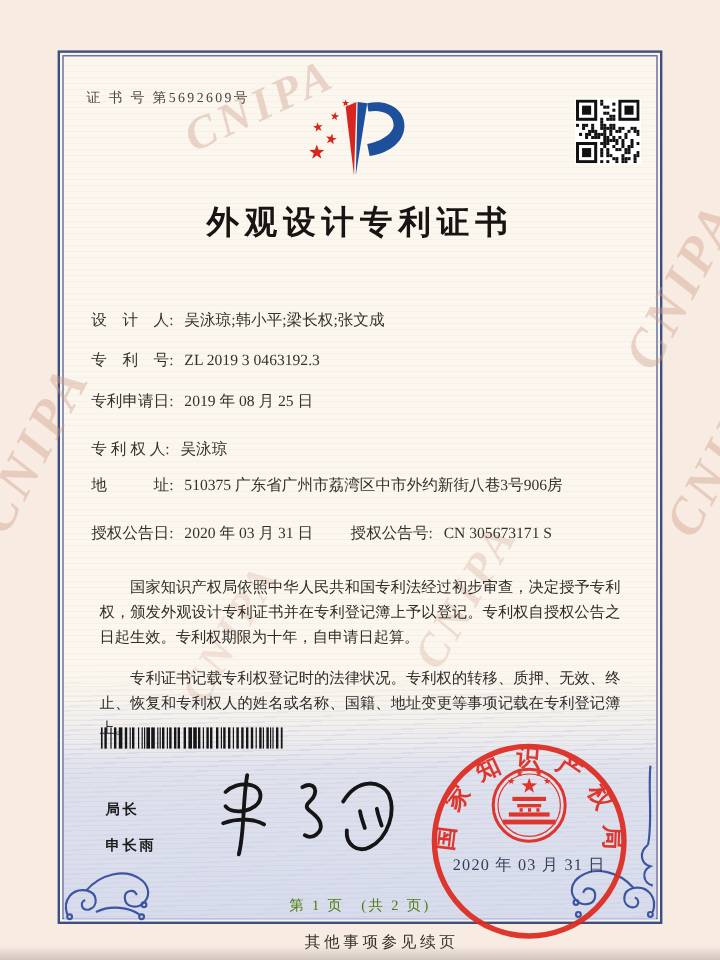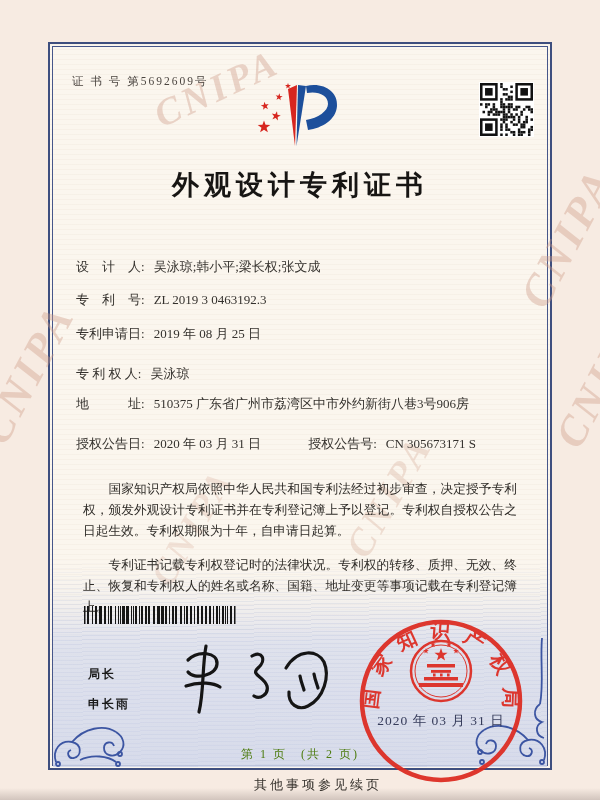--- a/index.html
+++ b/index.html
@@ -18,21 +18,21 @@
              mask-image:linear-gradient(180deg,transparent 0,#000 80px);}
   .watermark{position:absolute;z-index:2;font-family:"Liberation Serif",serif;font-weight:bold;font-style:italic;
              color:rgba(207,158,138,.40);letter-spacing:4px;pointer-events:none;}
   .cert-no{position:absolute;left:72px;top:74px;z-index:3;font-size:11.5px;letter-spacing:2px;color:#4b4540;}
   .logo{position:absolute;left:252px;top:80px;z-index:3;}
   .qr{position:absolute;left:479px;top:82px;z-index:3;background:#fff;padding:1px;}
   .title{position:absolute;left:0;right:0;top:153px;z-index:3;text-align:center;
          font-size:27px;font-weight:bold;letter-spacing:5px;color:#171513;margin-top:14px;}
   .frow{position:absolute;left:76px;z-index:3;font-size:13px;color:#34312d;white-space:nowrap;}
   .flabel{margin-right:9px;}
-  .grant2{margin-left:44px;}
+  .grant2{margin-left:28px;}
   .body-text{position:absolute;left:70px;top:466px;width:460px;z-index:3;
              font-size:12.7px;line-height:21px;color:#2f2c28;text-align:justify;}
   .body-text p{margin:13px;text-indent:2em;}
   .barcode{position:absolute;left:84px;top:606px;z-index:3;}
   .director{position:absolute;left:88px;z-index:3;font-family:"Liberation Sans","DejaVu Sans",sans-serif;
             font-weight:700;font-size:12px;color:#1c1c1c;letter-spacing:2px;}
   .sig{position:absolute;left:168px;top:634px;z-index:3;}
   .seal{position:absolute;left:356px;top:613px;z-index:4;opacity:.93;}
   .footer{position:absolute;left:0;right:0;top:746px;z-index:3;text-align:center;
           font-size:12px;letter-spacing:2px;color:#4d7c0f;}

